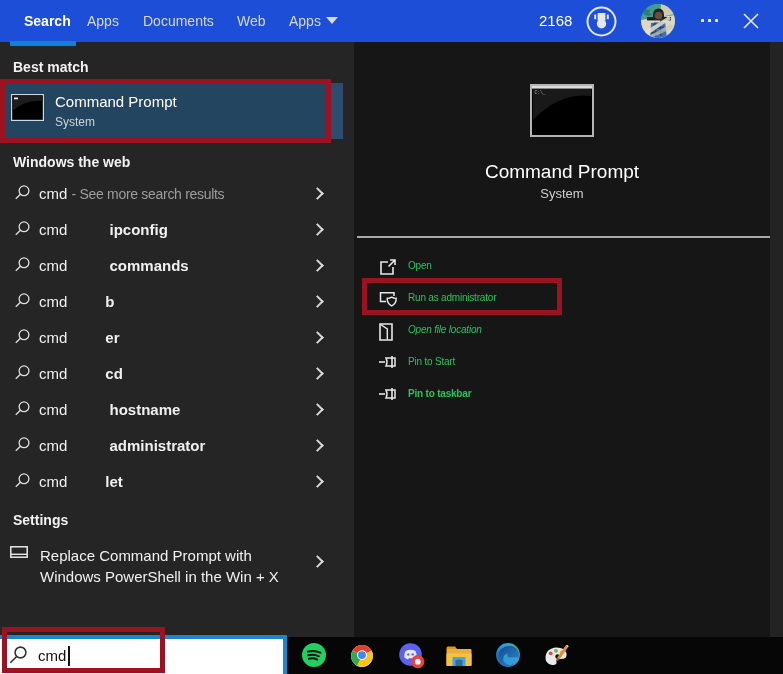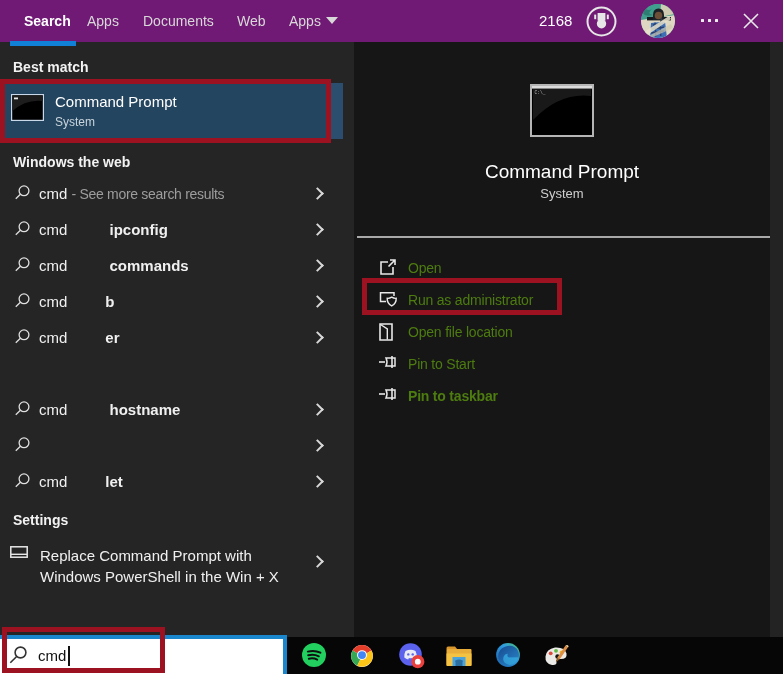--- a/index.html
+++ b/index.html
@@ -2,21 +2,21 @@
 <html><head>
 <meta charset="utf-8">
 <style>
   * { margin:0; padding:0; box-sizing:border-box; }
   html,body { width:783px; height:674px; overflow:hidden; background:#1b1b1b;
     font-family:"Liberation Sans", sans-serif; }
   #stage { position:relative; width:783px; height:674px; background:#141414; }
   .abs { position:absolute; }
 
   
-  #header { left:0; top:0; width:783px; height:42px; background:#701a75; }
+  #header { left:0; top:0; width:783px; height:42px; background:#1d4ed8; }
   .tab { position:absolute; top:13px; font-size:14px; color:#d8d8d8; }
   #underline { left:10px; top:41px; width:66px; height:5px; background:#1181d7; z-index:6; }
 
   
   #leftpanel { left:0; top:42px; width:354px; height:595px; background:#252525; }
   .sechead { position:absolute; left:13px; font-size:14px; font-weight:bold; color:#f2f2f2; }
 
   #bestrow { left:0; top:41px; width:343px; height:56px; background:#24455f; }
   #redbox1 { left:0px; top:37px; width:331px; height:64px; border:5px solid #9c1220; }
 
@@ -25,21 +25,21 @@
   .witem .txt { position:absolute; left:39px; top:9px; font-size:15px; color:#f0f0f0; }
   .witem .txt b { font-weight:bold;margin-left:38px; }
   .chev { position:absolute; left:313px; width:9px; height:9px;
           border-top:2px solid #d8d8d8; border-right:2px solid #d8d8d8;
           transform:rotate(45deg); }
 
   
   #rightpanel { left:354px; top:42px; width:416px; height:595px; background:#161616; }
   #rightstrip { left:770px; top:42px; width:13px; height:595px; background:#232323; }
   .ritem { position:absolute; left:0; width:416px; height:32px; }
-  .ritem .txt { position:absolute; left:54px; top:8px; font-size:14px; letter-spacing:-0.2px; color:#4d7c0f; }
+  .ritem .txt { position:absolute; left:54px; top:8px; font-size:10px; letter-spacing:-0.2px; color:#22c55e; }
   .ritem svg { position:absolute; left:25px; top:7px; }
   #redbox2 { left:8px; top:236px; width:200px; height:37px; border:5px solid #9c1220; }
 
   
   #taskbar { left:0; top:637px; width:783px; height:37px; background:#060606; }
   #searchbox { left:-5px; top:635px; width:292px; height:45px; background:#ffffff; border:4px solid #1a86cc; }
   #redbox3 { left:2px; top:627px; width:163px; height:46px; border:5px solid #9c1220; }
   .tbicon { position:absolute; top:643px; width:27px; height:27px; }
 </style>
 </head>
@@ -146,33 +146,42 @@
       <div class="chev" style="top:13px;"></div>
     </div>
     <div class="witem" style="top:278px;">
       <svg class="mag" width="15" height="15" viewBox="0 0 15 15">
           <circle cx="9" cy="5.8" r="4.9" fill="none" stroke="#e0e0e0" stroke-width="1.3"></circle>
           <line x1="5.4" y1="9.2" x2="0.8" y2="13.8" stroke="#e0e0e0" stroke-width="1.3"></line>
         </svg>
       <div class="txt">cmd<b>er</b></div>
       <div class="chev" style="top:13px;"></div>
     </div>
+    <div class="witem" style="top:314px;">
+      <svg class="mag" width="15" height="15" viewBox="0 0 15 15">
+          <circle cx="9" cy="5.8" r="4.9" fill="none" stroke="#e0e0e0" stroke-width="1.3"></circle>
+          <line x1="5.4" y1="9.2" x2="0.8" y2="13.8" stroke="#e0e0e0" stroke-width="1.3"></line>
+        </svg>
+      <div class="txt">cmd<b>cd</b></div>
+      <div class="chev" style="top:13px;"></div>
+    </div>
     <div class="witem" style="top:350px;">
       <svg class="mag" width="15" height="15" viewBox="0 0 15 15">
           <circle cx="9" cy="5.8" r="4.9" fill="none" stroke="#e0e0e0" stroke-width="1.3"></circle>
           <line x1="5.4" y1="9.2" x2="0.8" y2="13.8" stroke="#e0e0e0" stroke-width="1.3"></line>
         </svg>
       <div class="txt">cmd <b>hostname</b></div>
       <div class="chev" style="top:13px;"></div>
     </div>
     <div class="witem" style="top:386px;">
       <svg class="mag" width="15" height="15" viewBox="0 0 15 15">
           <circle cx="9" cy="5.8" r="4.9" fill="none" stroke="#e0e0e0" stroke-width="1.3"></circle>
           <line x1="5.4" y1="9.2" x2="0.8" y2="13.8" stroke="#e0e0e0" stroke-width="1.3"></line>
         </svg>
+      <div class="txt">cmd <b>administrator</b></div>
       <div class="chev" style="top:13px;"></div>
     </div>
     <div class="witem" style="top:422px;">
       <svg class="mag" width="15" height="15" viewBox="0 0 15 15">
           <circle cx="9" cy="5.8" r="4.9" fill="none" stroke="#e0e0e0" stroke-width="1.3"></circle>
           <line x1="5.4" y1="9.2" x2="0.8" y2="13.8" stroke="#e0e0e0" stroke-width="1.3"></line>
         </svg>
       <div class="txt">cmd<b>let</b></div>
       <div class="chev" style="top:13px;"></div>
     </div>
@@ -208,21 +217,21 @@
       <div class="txt">Open</div>
     </div>
     <div class="ritem" style="top:242px;">
       <svg width="19" height="18" viewBox="0 0 19 18">
         <path d="M15 5 V1.8 H1.5 V10.5 H7" fill="none" stroke="#e8e8e8" stroke-width="1.5"></path>
         <path d="M12.7 6.2 c1.5,0.9 3.1,1.3 4.5,1.1 c0.2,3.4 -1.4,6 -4.5,7.6 c-3.1,-1.6 -4.7,-4.2 -4.5,-7.6 c1.4,0.2 3,-0.2 4.5,-1.1 Z" fill="none" stroke="#e8e8e8" stroke-width="1.4"></path>
       </svg>
       <div class="txt">Run as administrator</div>
     </div>
     <div class="abs" id="redbox2"></div>
-    <div class="ritem" style="top:274px;">
+    <div class="ritem" style="top:274px;font-style:italic;">
       <svg width="15" height="18" viewBox="0 0 15 18">
         <path d="M1 1 H13 V17 H1 Z" fill="none" stroke="#e8e8e8" stroke-width="1.6"></path>
         <path d="M1.5 1.5 L8.3 5.8 L8.3 16.5" fill="none" stroke="#e8e8e8" stroke-width="1.4"></path>
       </svg>
       <div class="txt">Open file location</div>
     </div>
     <div class="ritem" style="top:306px;">
       <svg width="19" height="14" viewBox="0 0 19 14">
         <path d="M0 7 H6" stroke="#e8e8e8" stroke-width="1.6"></path>
         <path d="M7 3 H16 V11 H7 Q9 7 7 3 Z" fill="none" stroke="#e8e8e8" stroke-width="1.5"></path>

